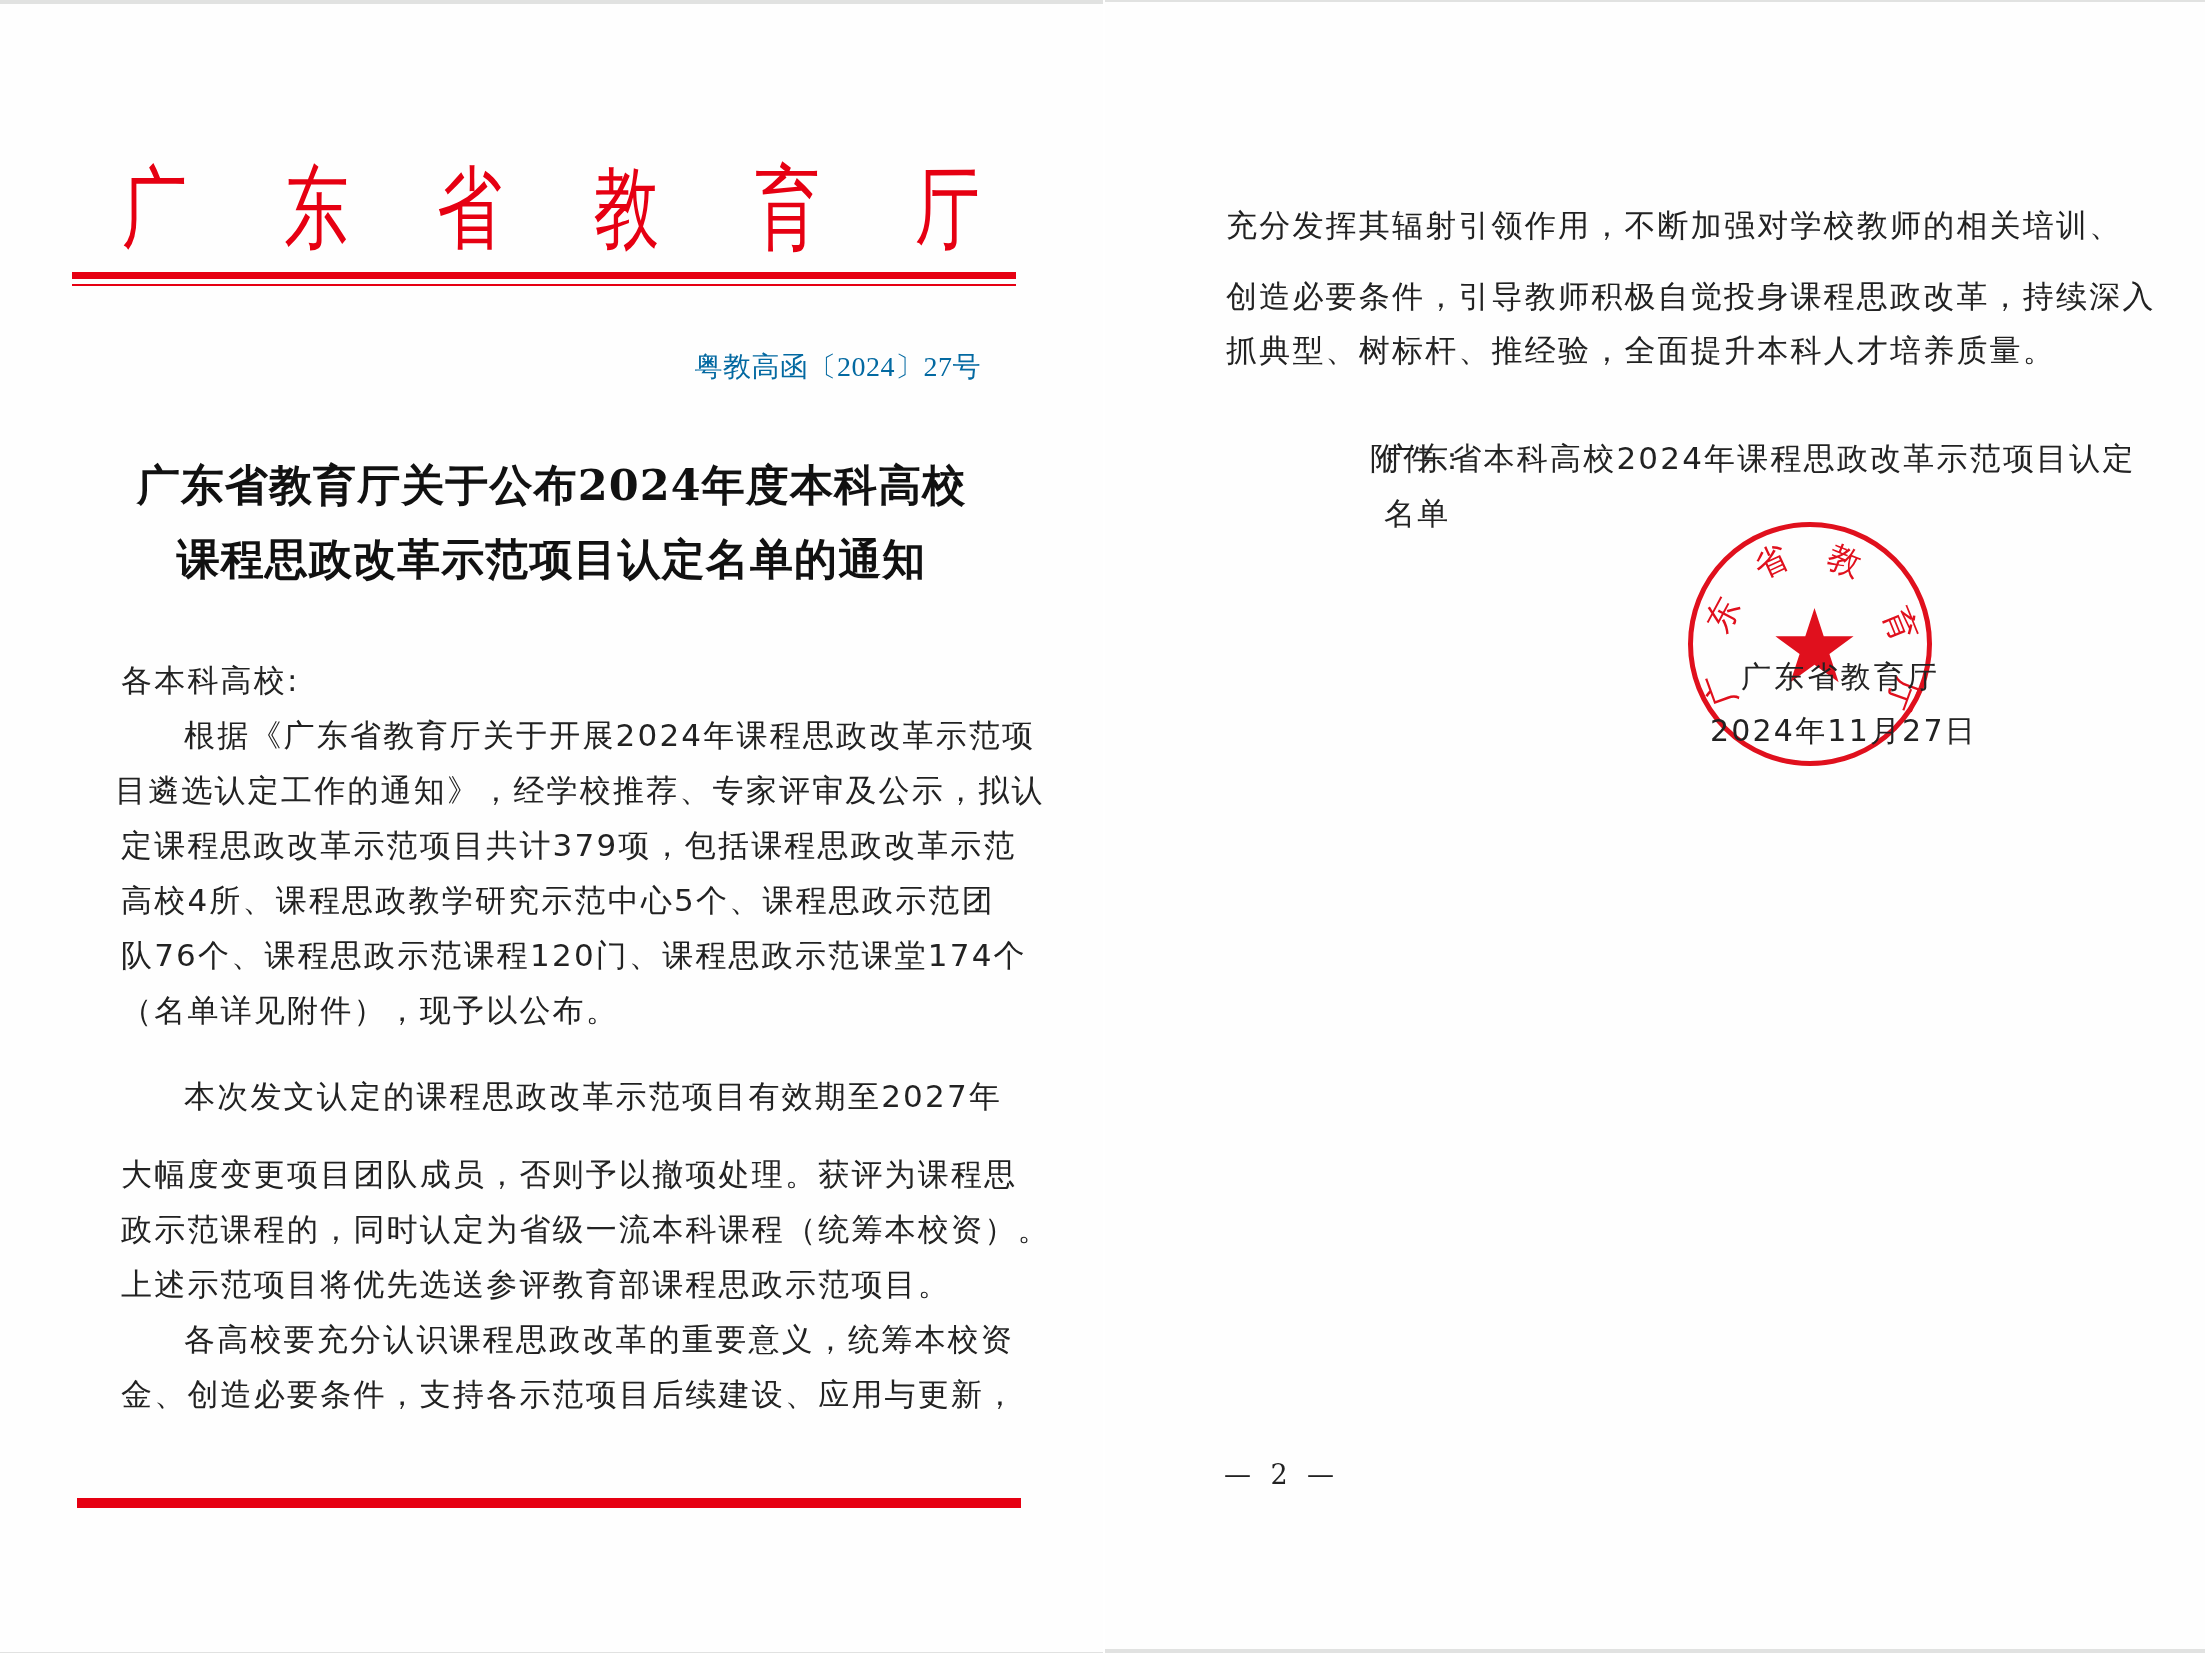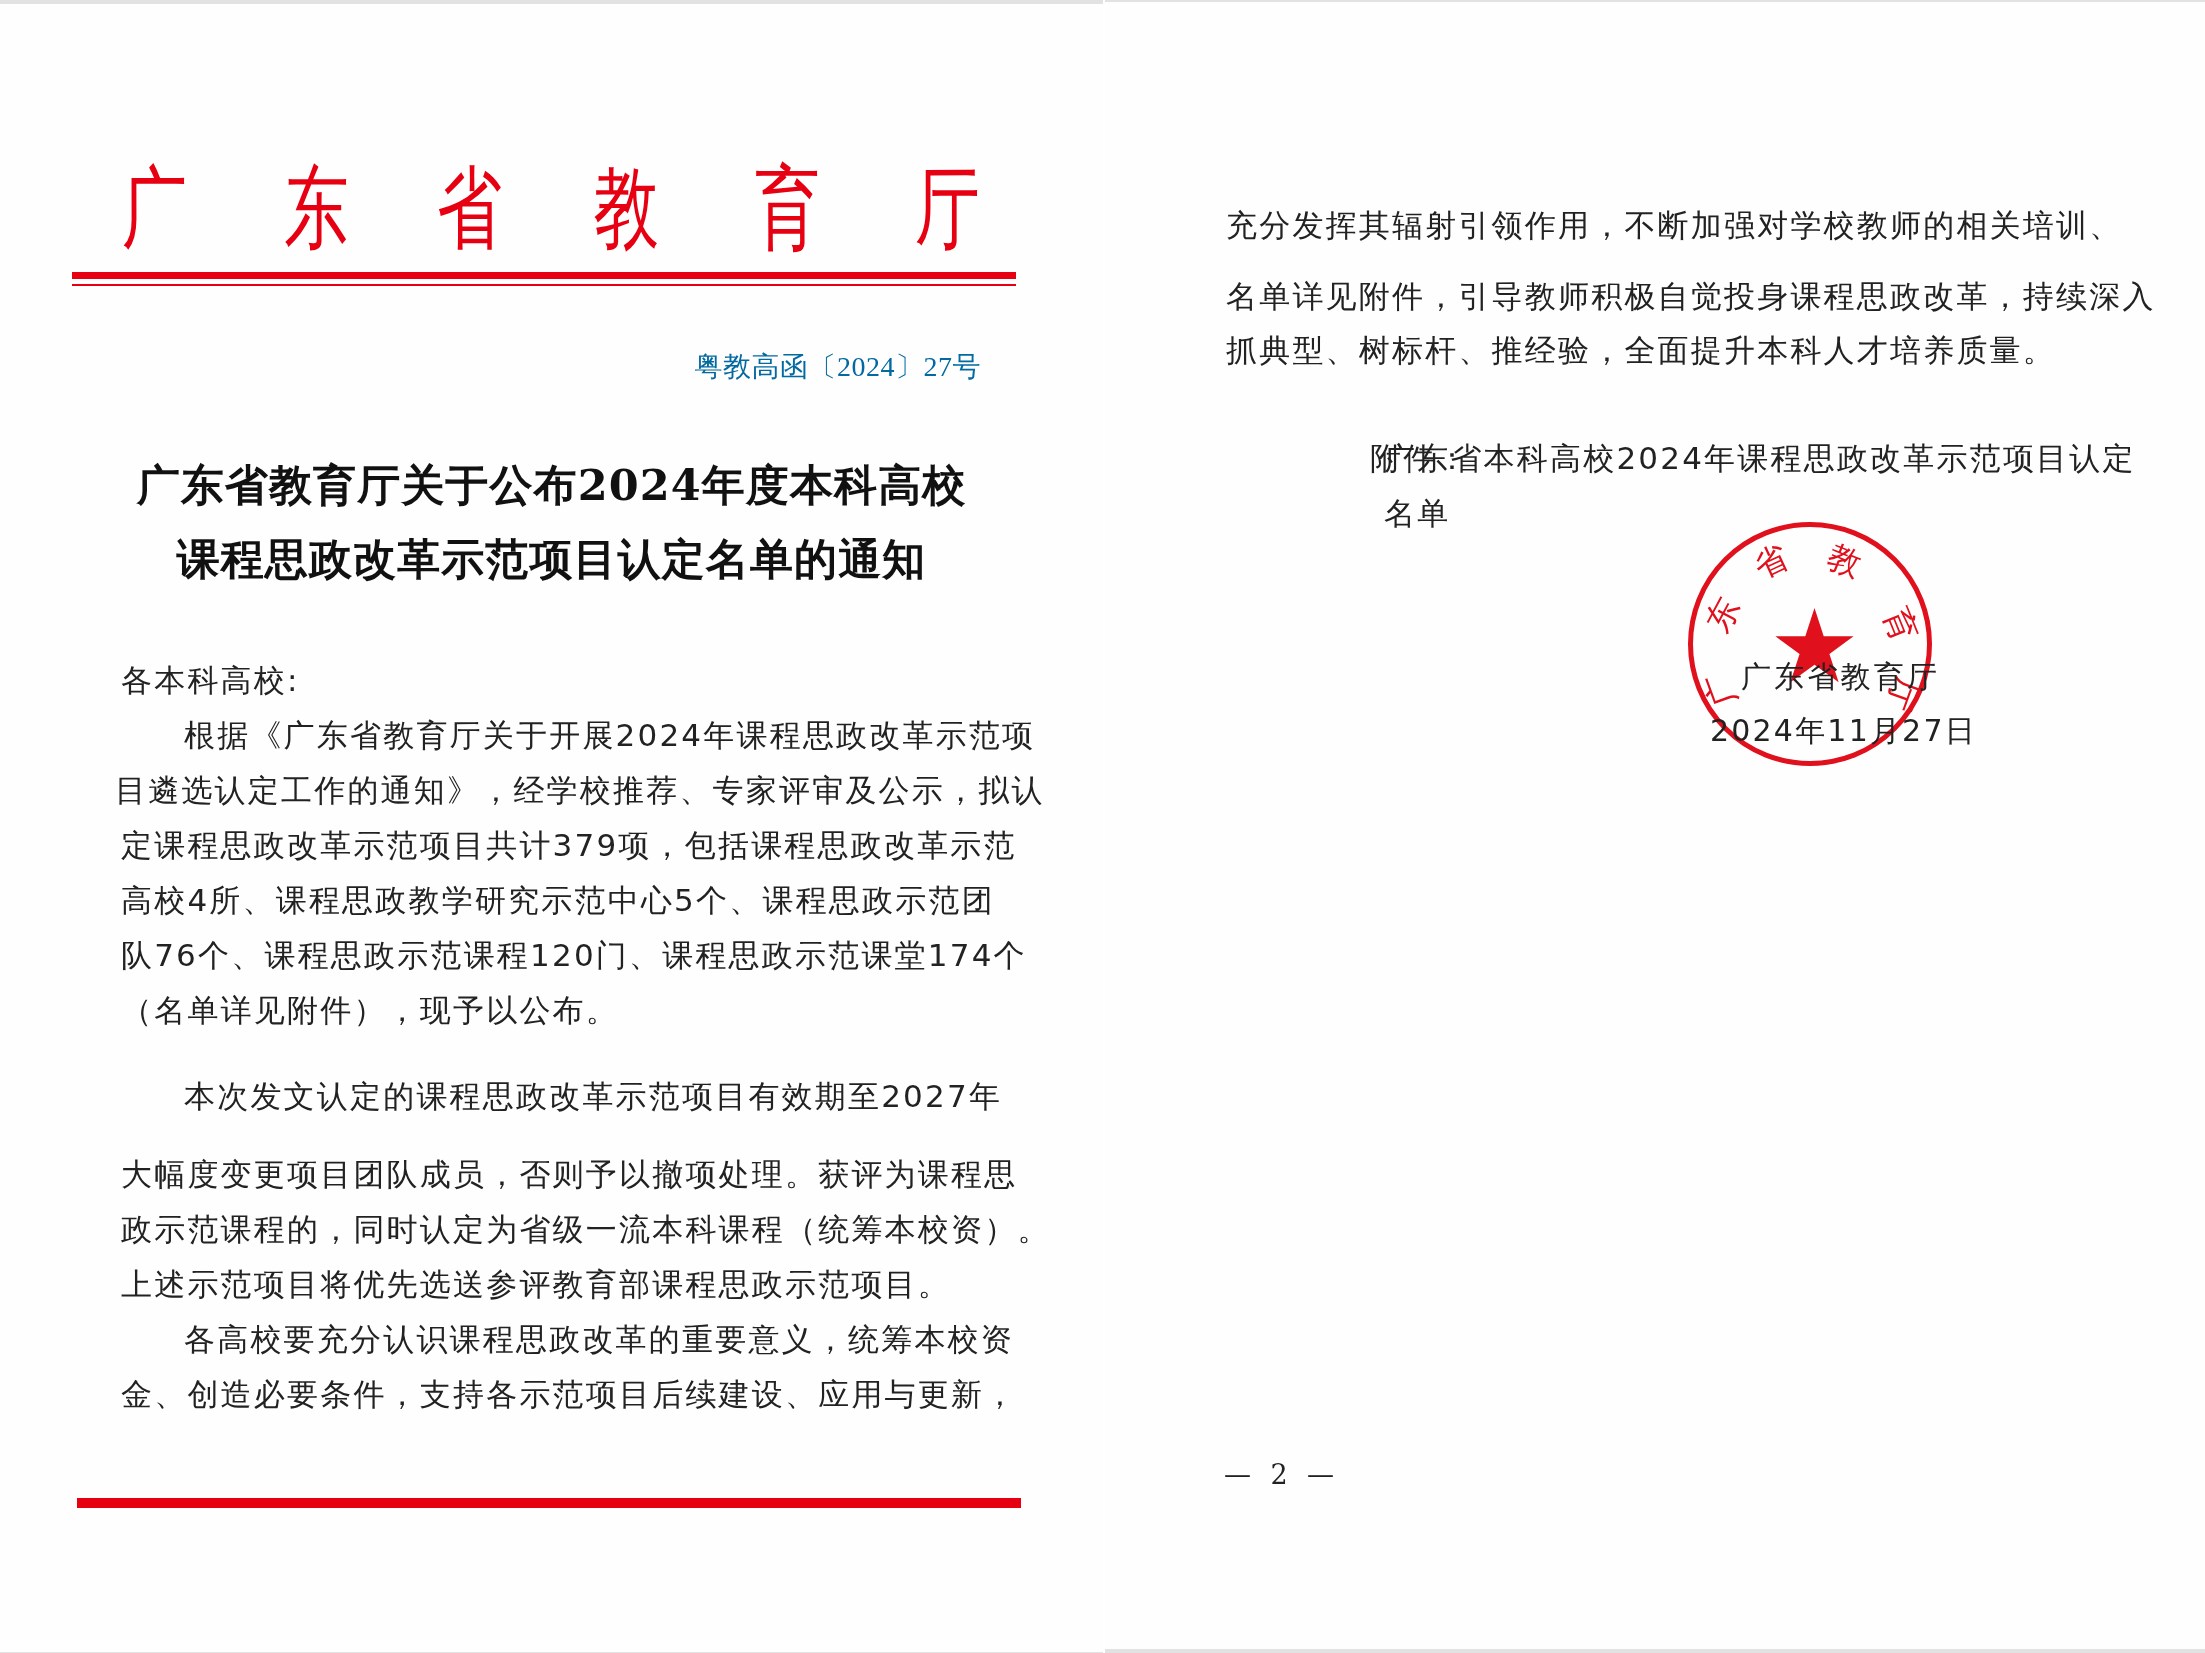--- a/index.html
+++ b/index.html
@@ -92,21 +92,21 @@
 
   <div class="red-bottom"></div>
 </div>
 
 <div class="page page-right">
   <div class="edge" style="top:0;height:2.2px;"></div>
   <div class="edge" style="bottom:0;height:5.4px;"></div>
 </div>
 
 <div class="body-line" style="left:1226px;top:206px;">充分发挥其辐射引领作用，不断加强对学校教师的相关培训、</div>
-<div class="body-line" style="left:1226px;top:277px;">名单详见附件，引导教师积极自觉投身课程思政改革，持续深入</div>
+<div class="body-line" style="left:1226px;top:277px;">创造必要条件，引导教师积极自觉投身课程思政改革，持续深入</div>
 <div class="body-line" style="left:1226px;top:331px;">抓典型、树标杆、推经验，全面提升本科人才培养质量。</div>
 
 <div class="body-line" style="left:1330px;top:439px;margin-left:40px;">附件：</div>
 <div class="body-line" style="left:1384px;top:439px;">广东省本科高校2024年课程思政改革示范项目认定</div>
 <div class="body-line" style="left:1384px;top:494px;">名单</div>
 
 <div class="seal"></div>
 <div class="seal-arc-char" style="left:1704px;top:673px;transform:rotate(-110deg);">广</div>
 <div class="seal-arc-char" style="left:1706px;top:598px;transform:rotate(-62deg);">东</div>
 <div class="seal-arc-char" style="left:1754px;top:545px;transform:rotate(-25deg);">省</div>

